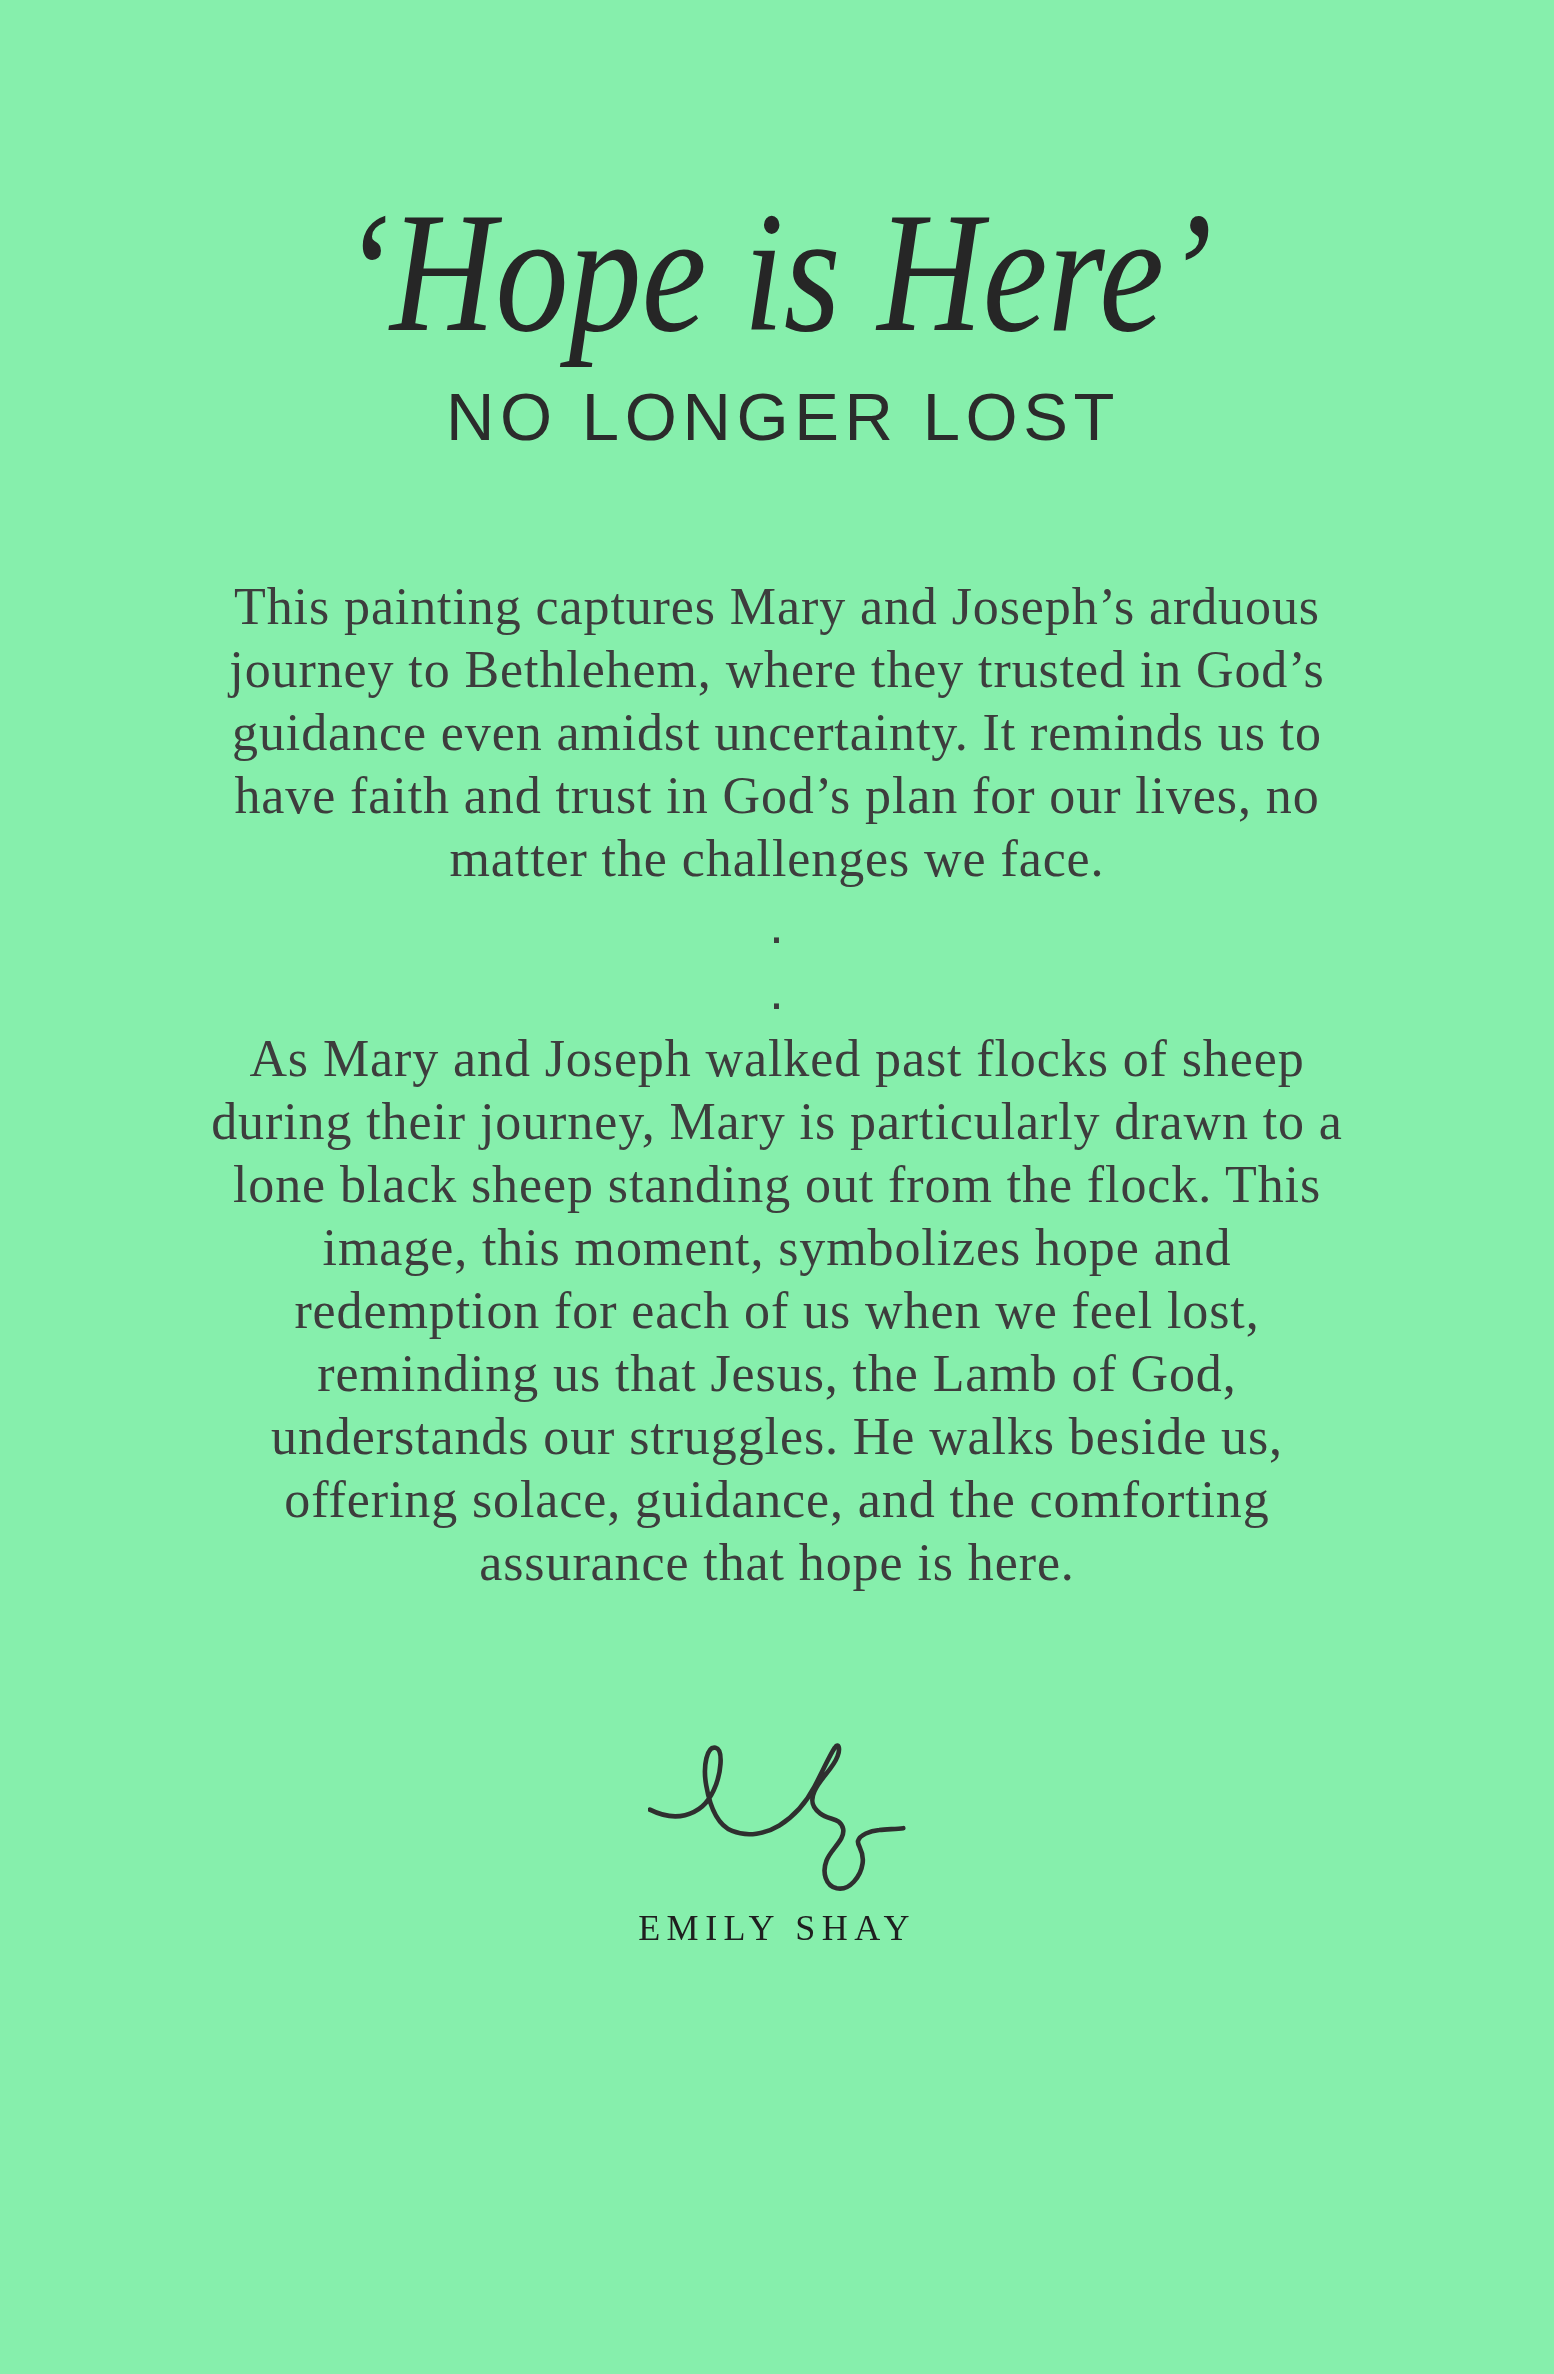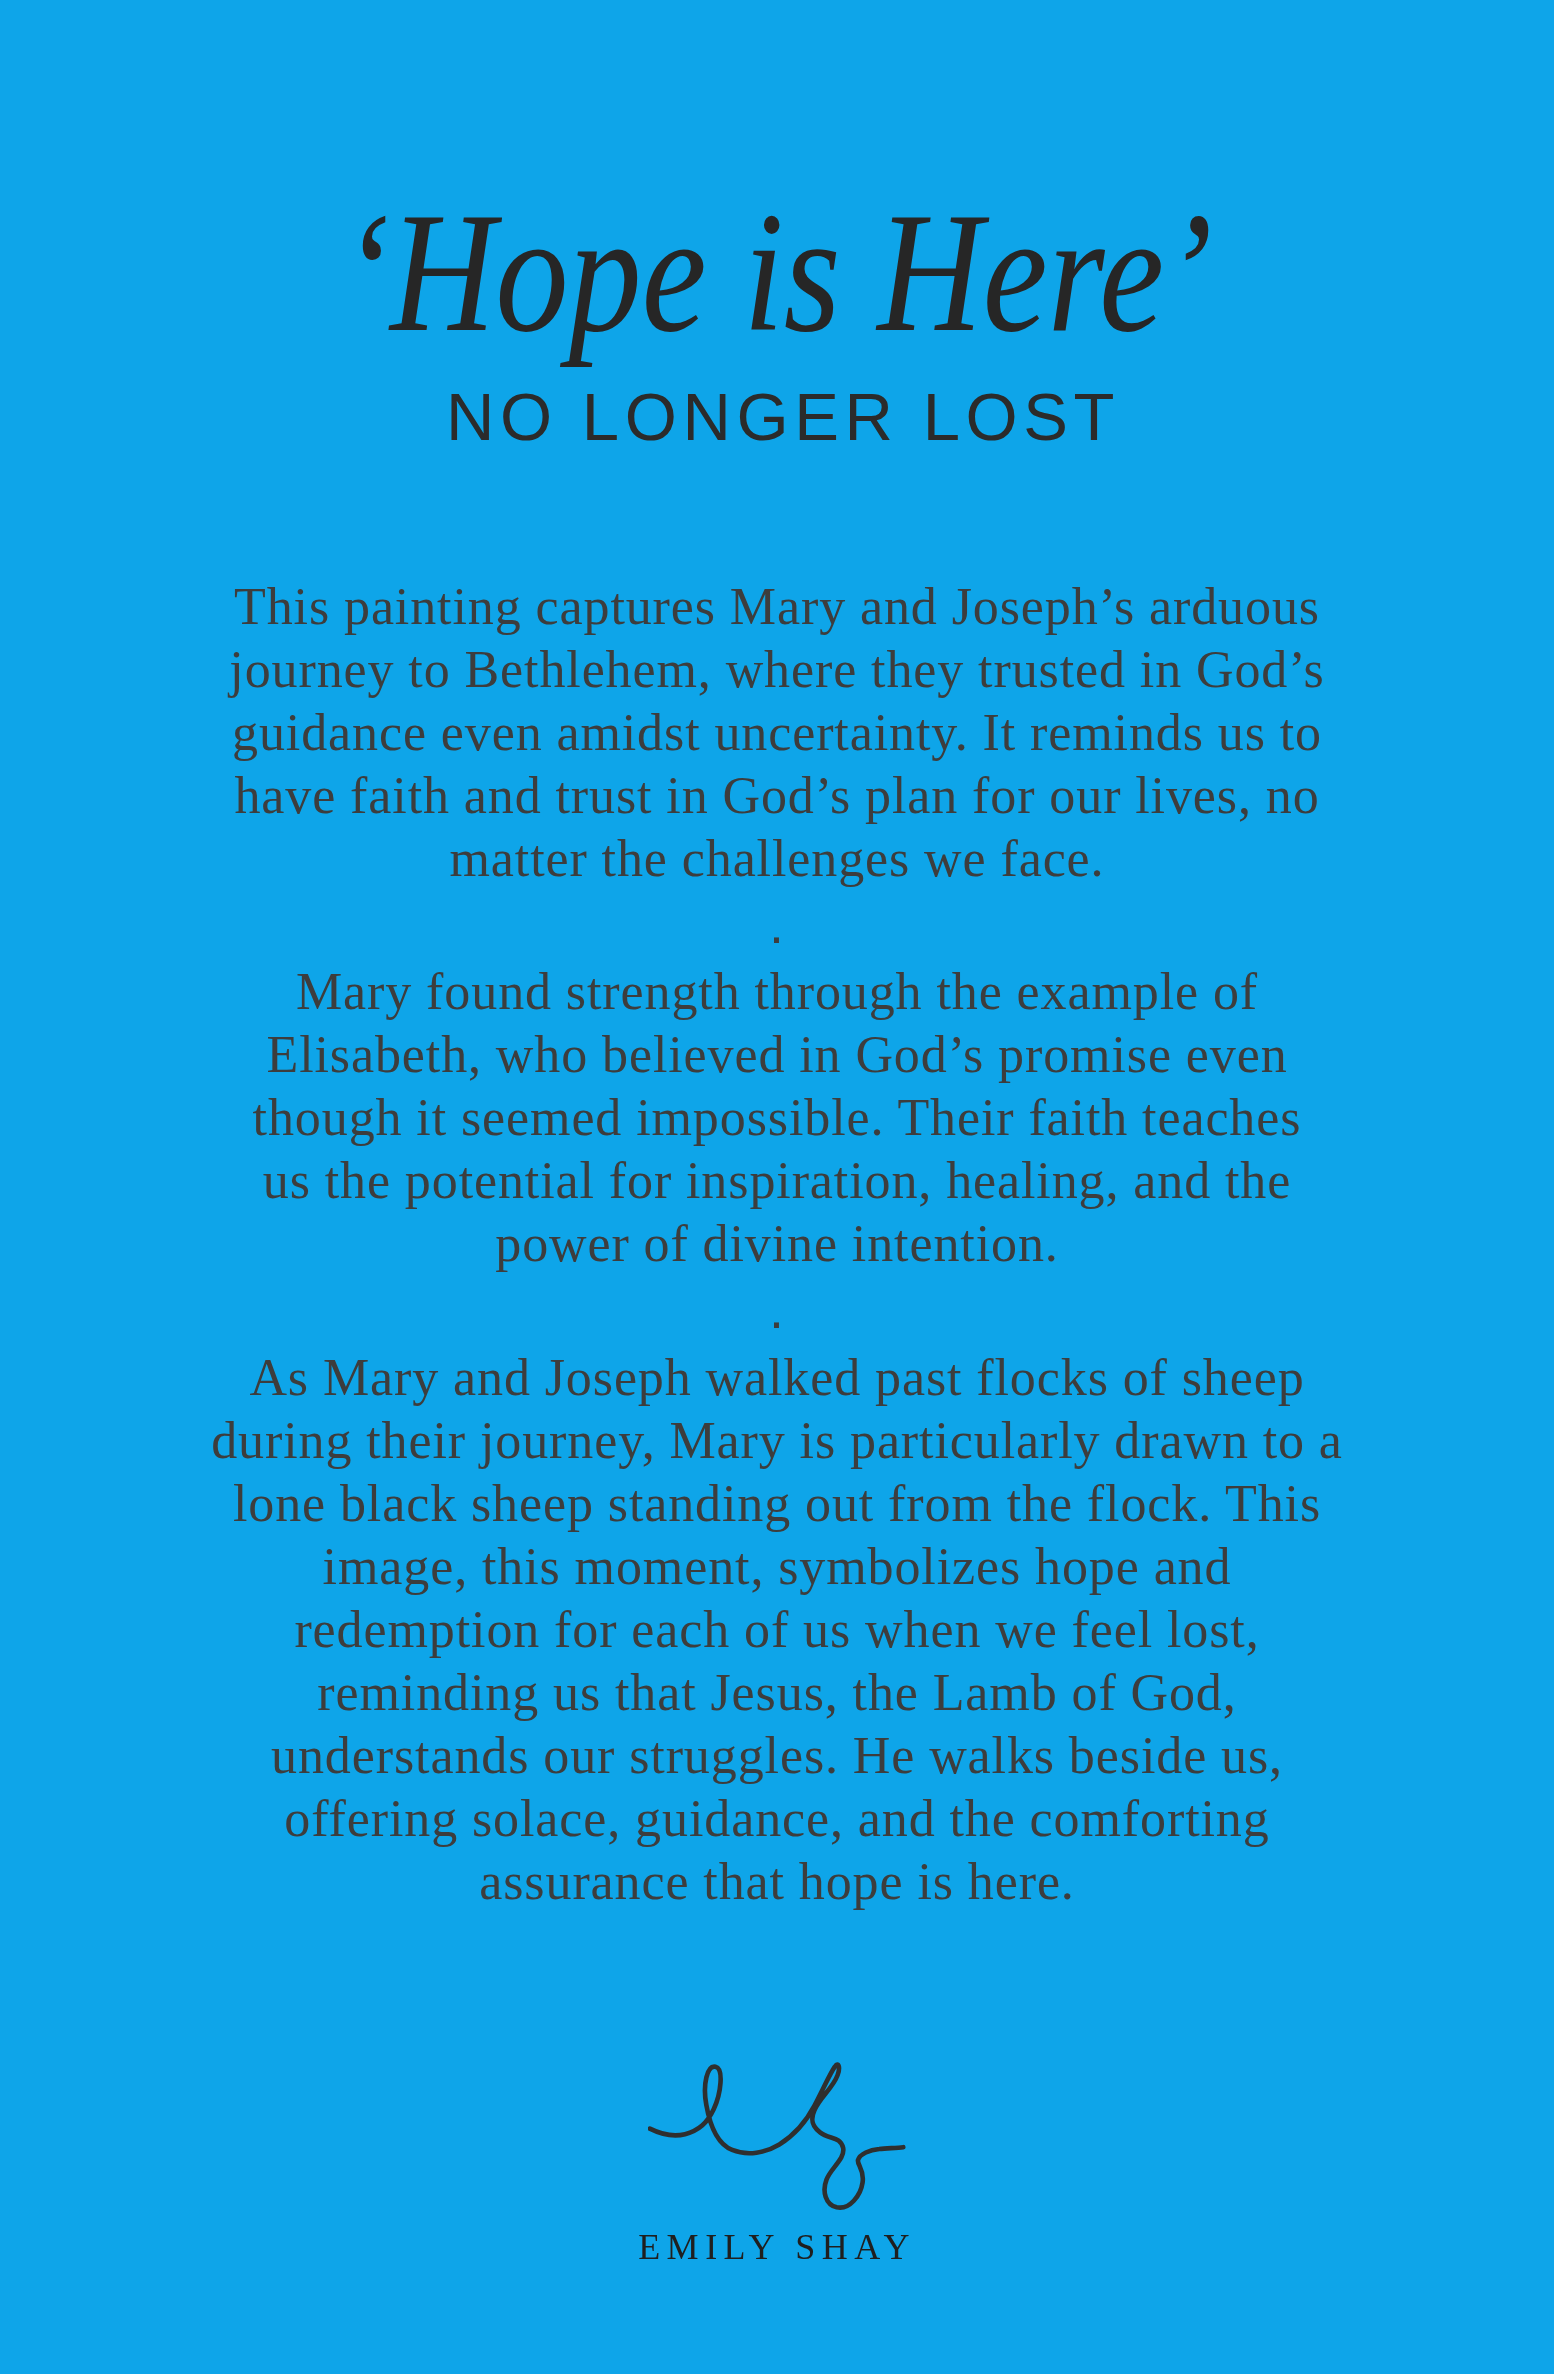--- a/index.html
+++ b/index.html
@@ -6,21 +6,21 @@
   html, body {
     margin: 0;
     padding: 0;
     background: #ffffff;
   }
   .page {
     position: relative;
     width: 1554px;
     height: 2374px;
     margin: 0 auto;
-    background: #0ea5e9;
+    background: #86efac;
     overflow: hidden;
   }
   .title {
     margin: 186px 0 0 0;
     text-align: center;
     font-family: "Liberation Serif", "DejaVu Serif", serif;
     font-style: italic;
     font-weight: 400;
     font-size: 172px;
     line-height: 1;
@@ -93,25 +93,20 @@
   <div class="body-col">
 
     <p class="para">This painting captures Mary and Joseph’s arduous
 journey to Bethlehem, where they trusted in God’s
 guidance even amidst uncertainty. It reminds us to
 have faith and trust in God’s plan for our lives, no
 matter the challenges we face.</p>
 
     <div class="sep">.</div>
 
-    <p class="para">Mary found strength through the example of
-Elisabeth, who believed in God’s promise even
-though it seemed impossible. Their faith teaches
-us the potential for inspiration, healing, and the
-power of divine intention.</p>
 
     <div class="sep">.</div>
 
     <p class="para">As Mary and Joseph walked past flocks of sheep
 during their journey, Mary is particularly drawn to a
 lone black sheep standing out from the flock. This
 image, this moment, symbolizes hope and
 redemption for each of us when we feel lost,
 reminding us that Jesus, the Lamb of God,
 understands our struggles. He walks beside us,

